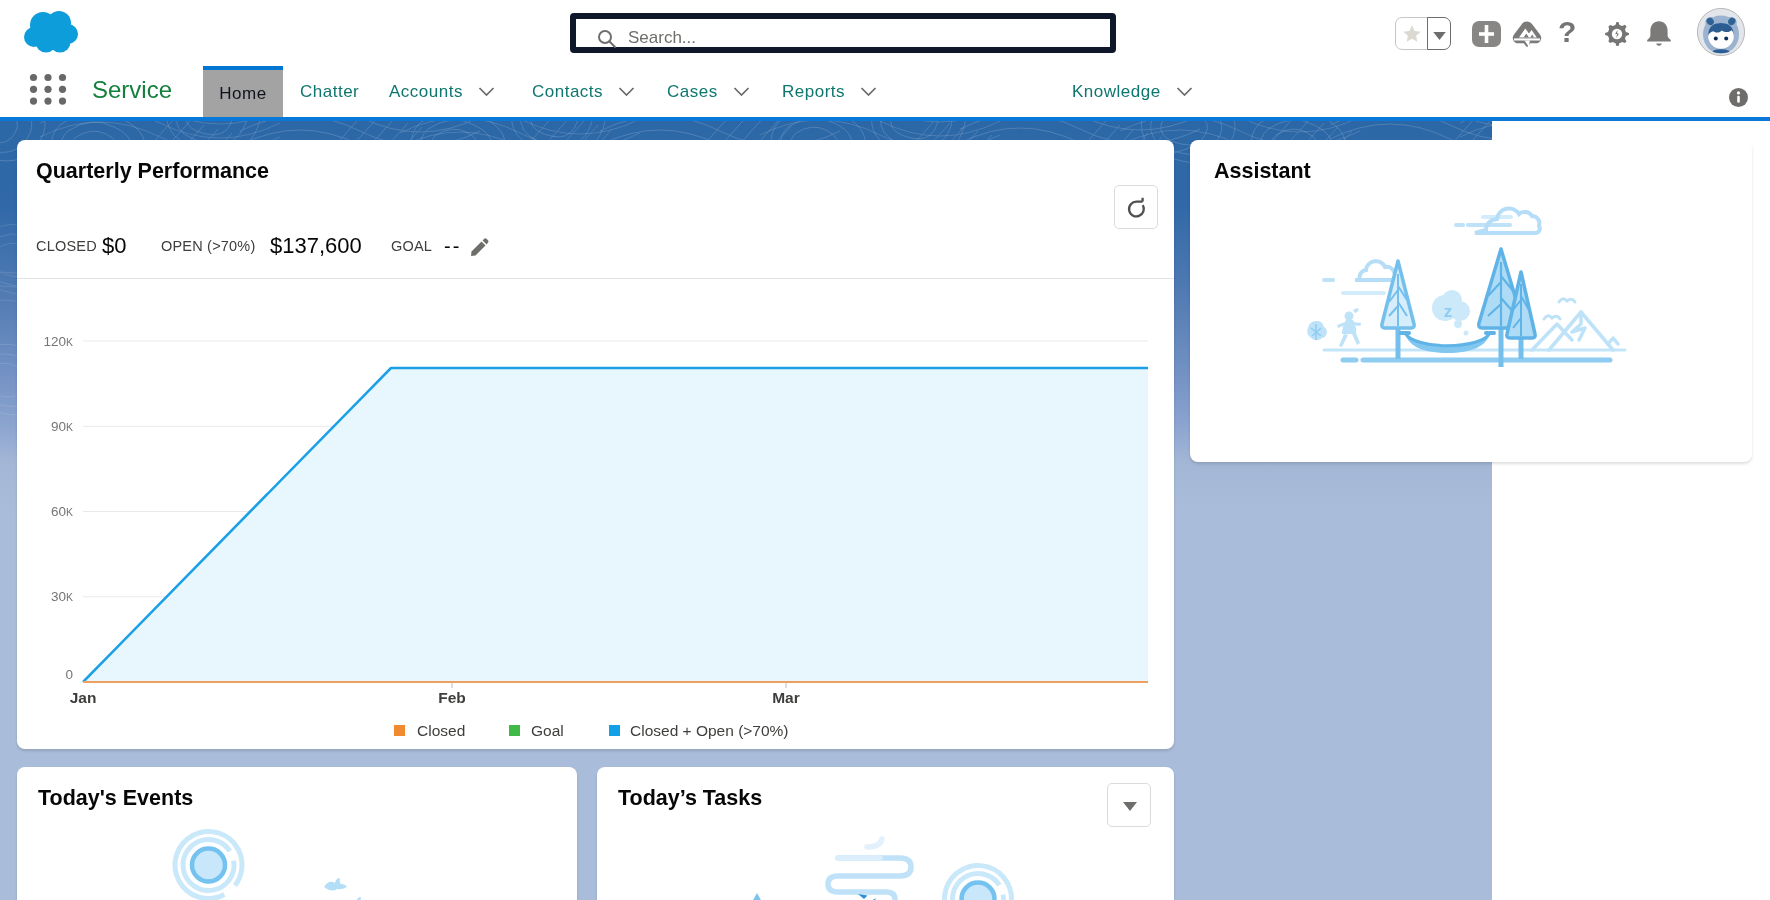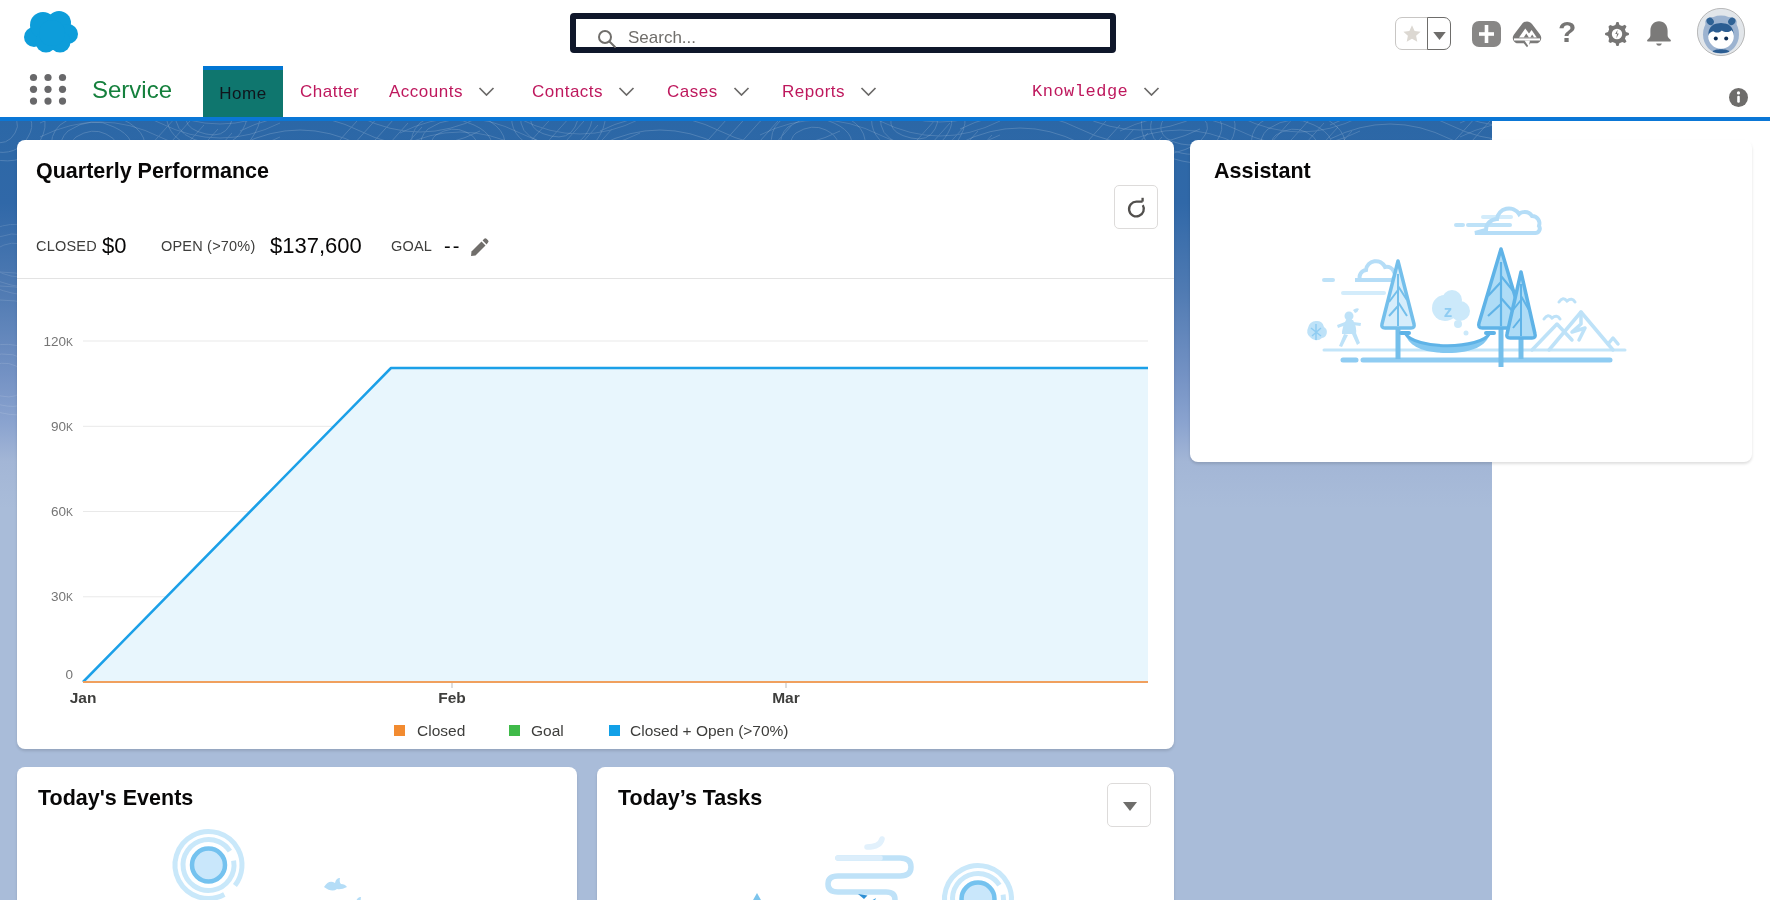--- a/index.html
+++ b/index.html
@@ -7,23 +7,23 @@
     font-family:"Liberation Sans", sans-serif; }
   .abs { position:absolute; }
   
   #header { position:absolute; left:0; top:0; width:1770px; height:66px; background:#fff; }
   #search { position:absolute; left:570px; top:13px; width:546px; height:40px;
     border:6px solid #0f172a; border-radius:4px; background:#fff; }
   #search .ph { position:absolute; left:52px; top:9px; font-size:17px; color:#706e6b; }
   
   #nav { position:absolute; left:0; top:66px; width:1770px; height:51px; background:#fff; }
   #service { position:absolute; left:92px; top:10px; font-size:24px; color:#15803d; }
-  .tab { position:absolute; top:0; height:51px; font-size:17px; letter-spacing:0.5px; color:#be185d;
+  .tab { position:absolute; top:0; height:51px; font-size:17px; letter-spacing:0.5px; color:#0f766e;
     display:flex; align-items:center; }
-  #tab-home { left:203px; width:80px; justify-content:center; background:#0f766e;
+  #tab-home { left:203px; width:80px; justify-content:center; background:#a3a3a3;
     border-top:4px solid #0176d3; color:#10151c; }
   .chev { display:inline-block; margin-left:15px; }
   
   #content { position:absolute; left:0; top:117px; width:1492px; height:783px;
     background:linear-gradient(180deg,#2b67a6 0%,#2e68a7 5%,#3068a8 11%,#4f7ab2 22%,
       #7492c4 33%,#8aa3cf 39%,#a3b6d6 44%,#a9bcd9 50%,#a9bcd9 100%); }
   #topstrip { position:absolute; left:0; top:0; width:1770px; height:4px; background:#0b77d6; }
   .card { position:absolute; background:#fff; border-radius:8px;
     box-shadow:0 2px 3px rgba(0,0,0,0.13); }
   #qcard { left:17px; top:23px; width:1157px; height:609px; }
@@ -141,21 +141,21 @@
       </svg></div>
   <div class="tab" style="left:532px;">Contacts<svg class="chev" width="17" height="9" viewBox="0 0 17 9">
         <path d="M1.5 1 L8.5 8 L15.5 1" fill="none" stroke="#6b6968" stroke-width="1.7"></path>
       </svg></div>
   <div class="tab" style="left:667px;">Cases<svg class="chev" width="17" height="9" viewBox="0 0 17 9">
         <path d="M1.5 1 L8.5 8 L15.5 1" fill="none" stroke="#6b6968" stroke-width="1.7"></path>
       </svg></div>
   <div class="tab" style="left:782px;">Reports<svg class="chev" width="17" height="9" viewBox="0 0 17 9">
         <path d="M1.5 1 L8.5 8 L15.5 1" fill="none" stroke="#6b6968" stroke-width="1.7"></path>
       </svg></div>
-  <div class="tab" style="left:1032px;font-family:Liberation Mono, monospace;">Knowledge<svg class="chev" width="17" height="9" viewBox="0 0 17 9">
+  <div class="tab" style="left:1072px;">Knowledge<svg class="chev" width="17" height="9" viewBox="0 0 17 9">
         <path d="M1.5 1 L8.5 8 L15.5 1" fill="none" stroke="#6b6968" stroke-width="1.7"></path>
       </svg></div>
 
   <svg class="abs" style="left:1729px; top:22px;" width="19" height="19" viewBox="0 0 19 19">
     <circle cx="9.5" cy="9.5" r="9.5" fill="#6e6d6b"></circle>
     <rect x="8.2" y="7.8" width="2.6" height="7" rx="1.2" fill="#fff"></rect>
     <circle cx="9.5" cy="4.9" r="1.6" fill="#fff"></circle>
   </svg>
 </div>
 

